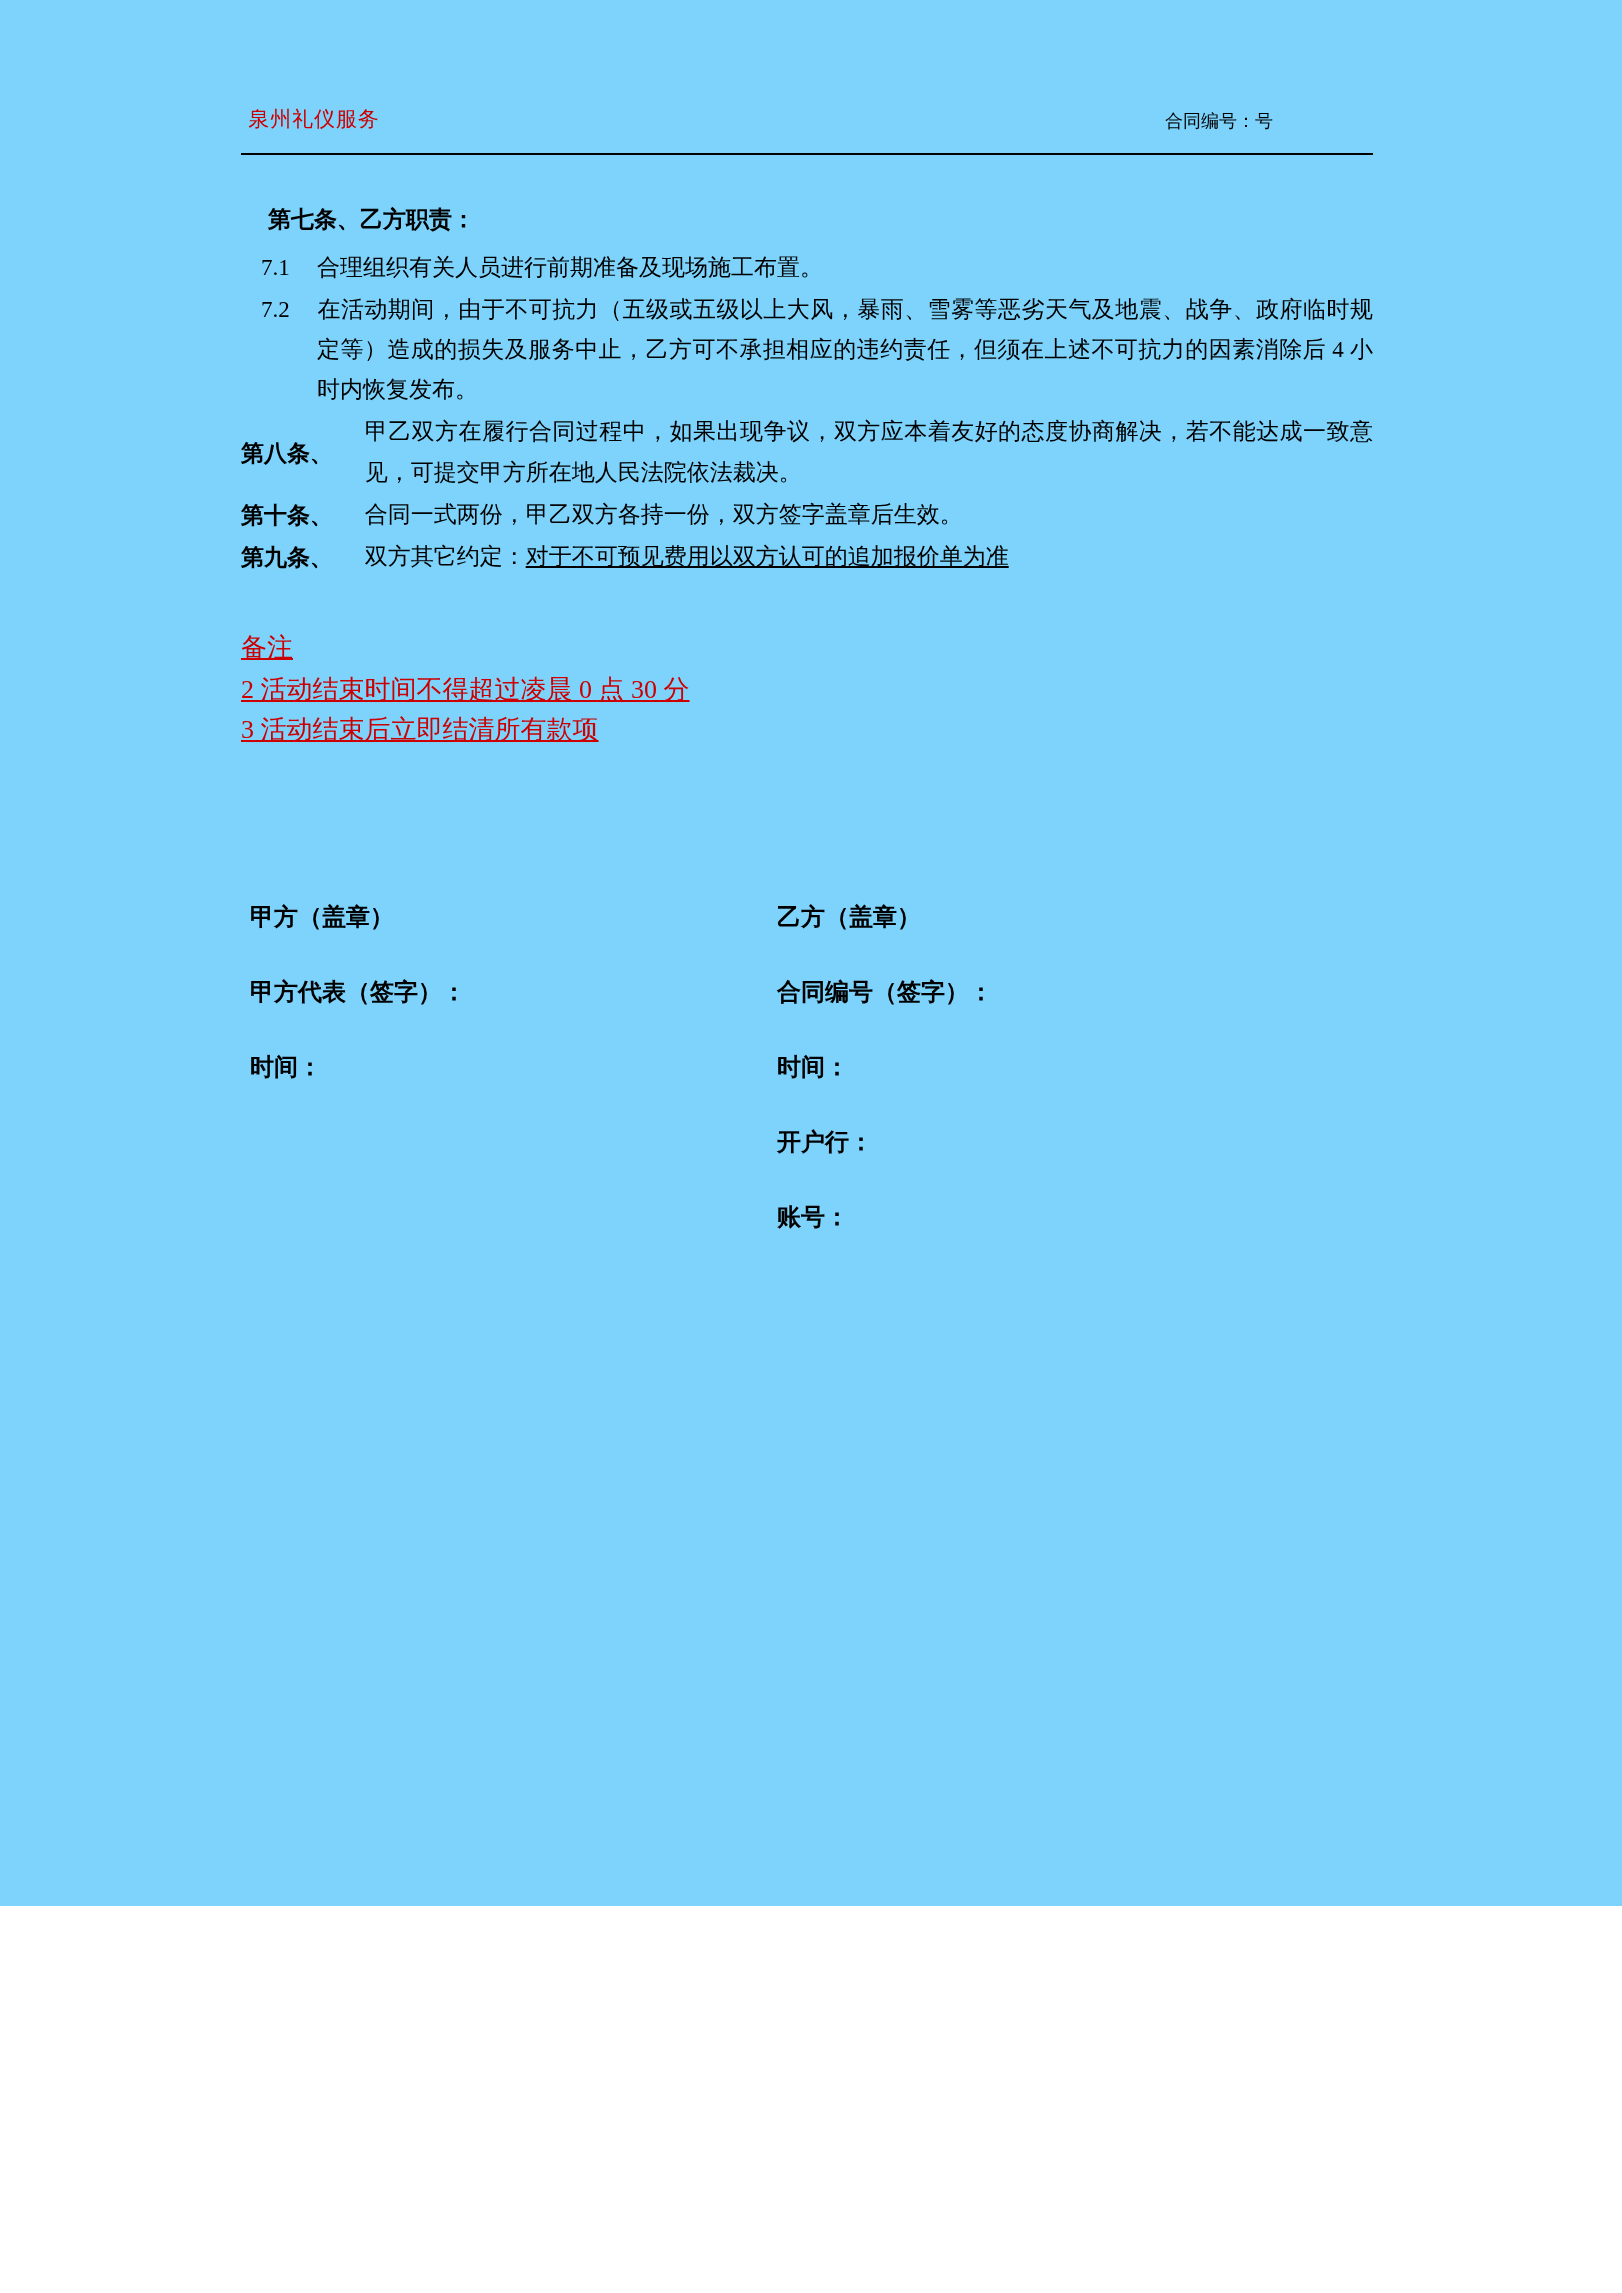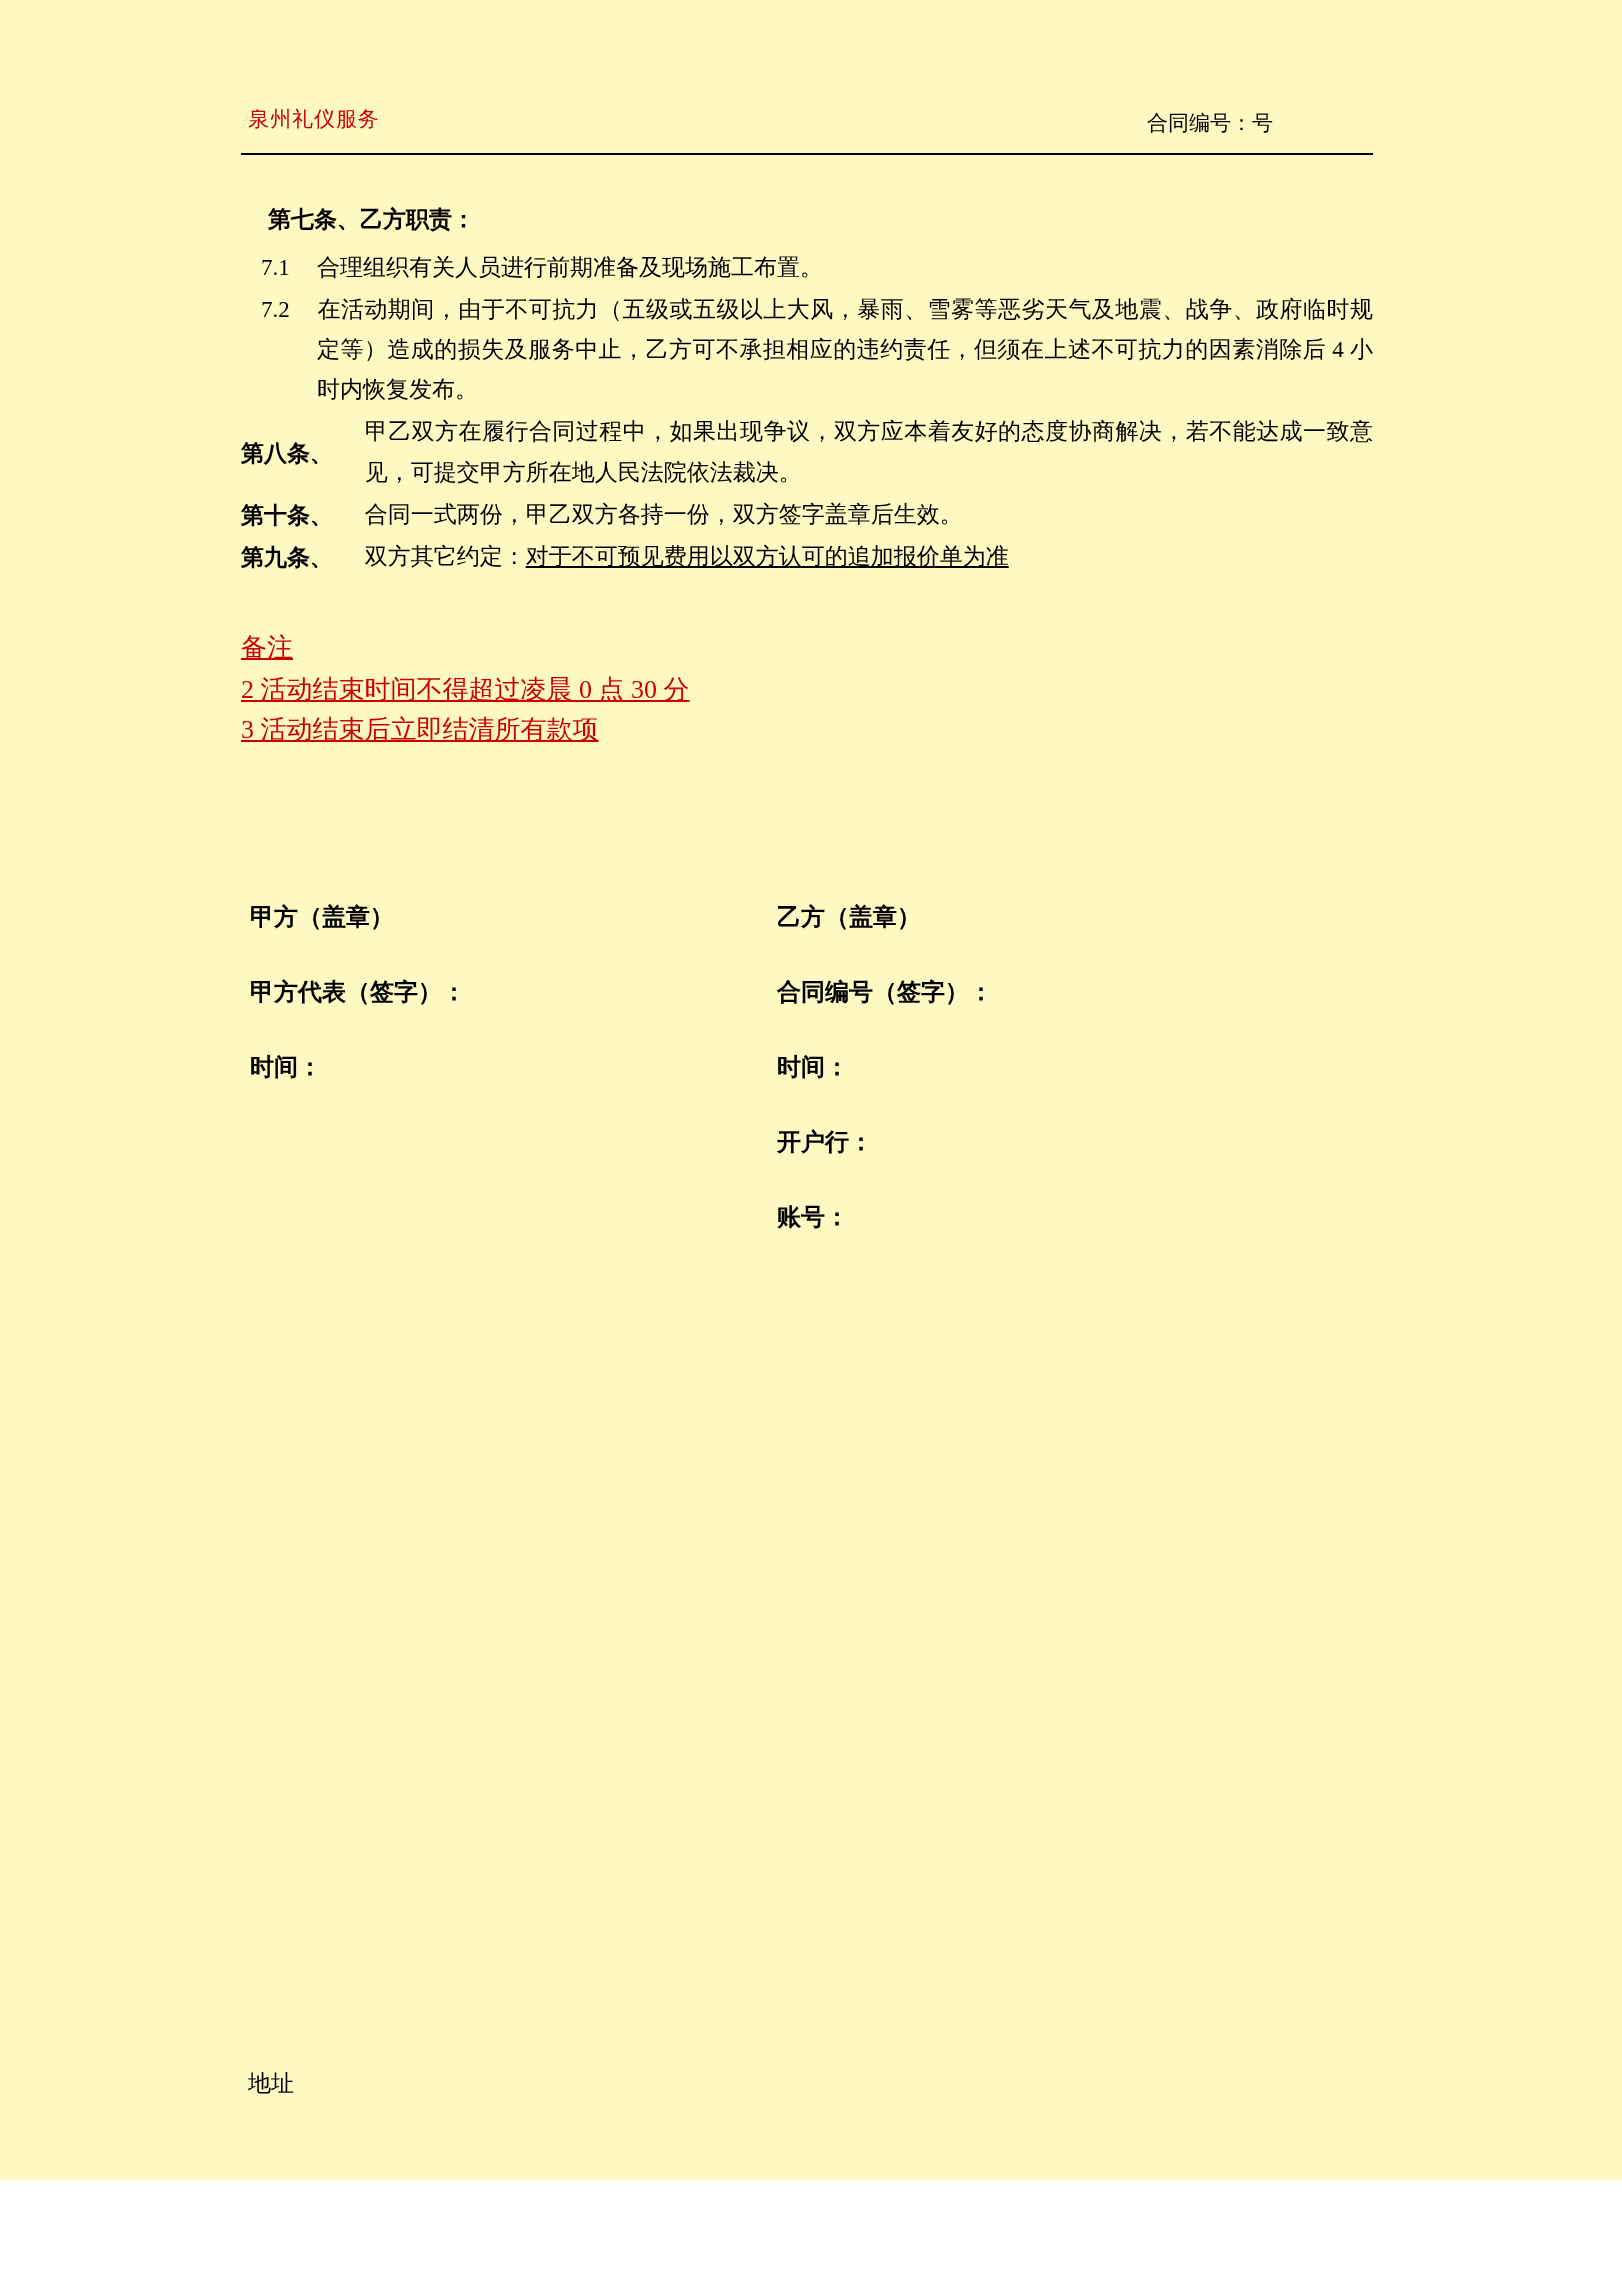--- a/index.html
+++ b/index.html
@@ -7,22 +7,22 @@
     padding: 0;
     background: #ffffff;
   }
   body {
     font-family: "Liberation Serif", "DejaVu Serif", serif;
     color: #000000;
   }
   .page {
     position: relative;
     width: 1623px;
-    height: 2180px;
-    background: #fef9c3;
+    height: 1906px;
+    background: #7dd3fc;
     box-sizing: border-box;
     overflow: hidden;
   }
   .sheet {
     position: absolute;
     left: 241px;
     top: 105px;
     width: 1132px;
   }
 
@@ -40,21 +40,21 @@
     color: #cc0000;
     font-size: 21px;
     font-family: "Liberation Sans", sans-serif;
     letter-spacing: 0.9px;
   }
   .header-right {
     position: absolute;
     right: 100px;
     top: 3.6px;
     color: #000000;
-    font-size: 21px;
+    font-size: 18px;
     font-family: "Liberation Sans", sans-serif;
   }
 
   
   .body-area {
     margin-top: 44px;
     font-size: 23px;
     line-height: 1.75;
   }
 

